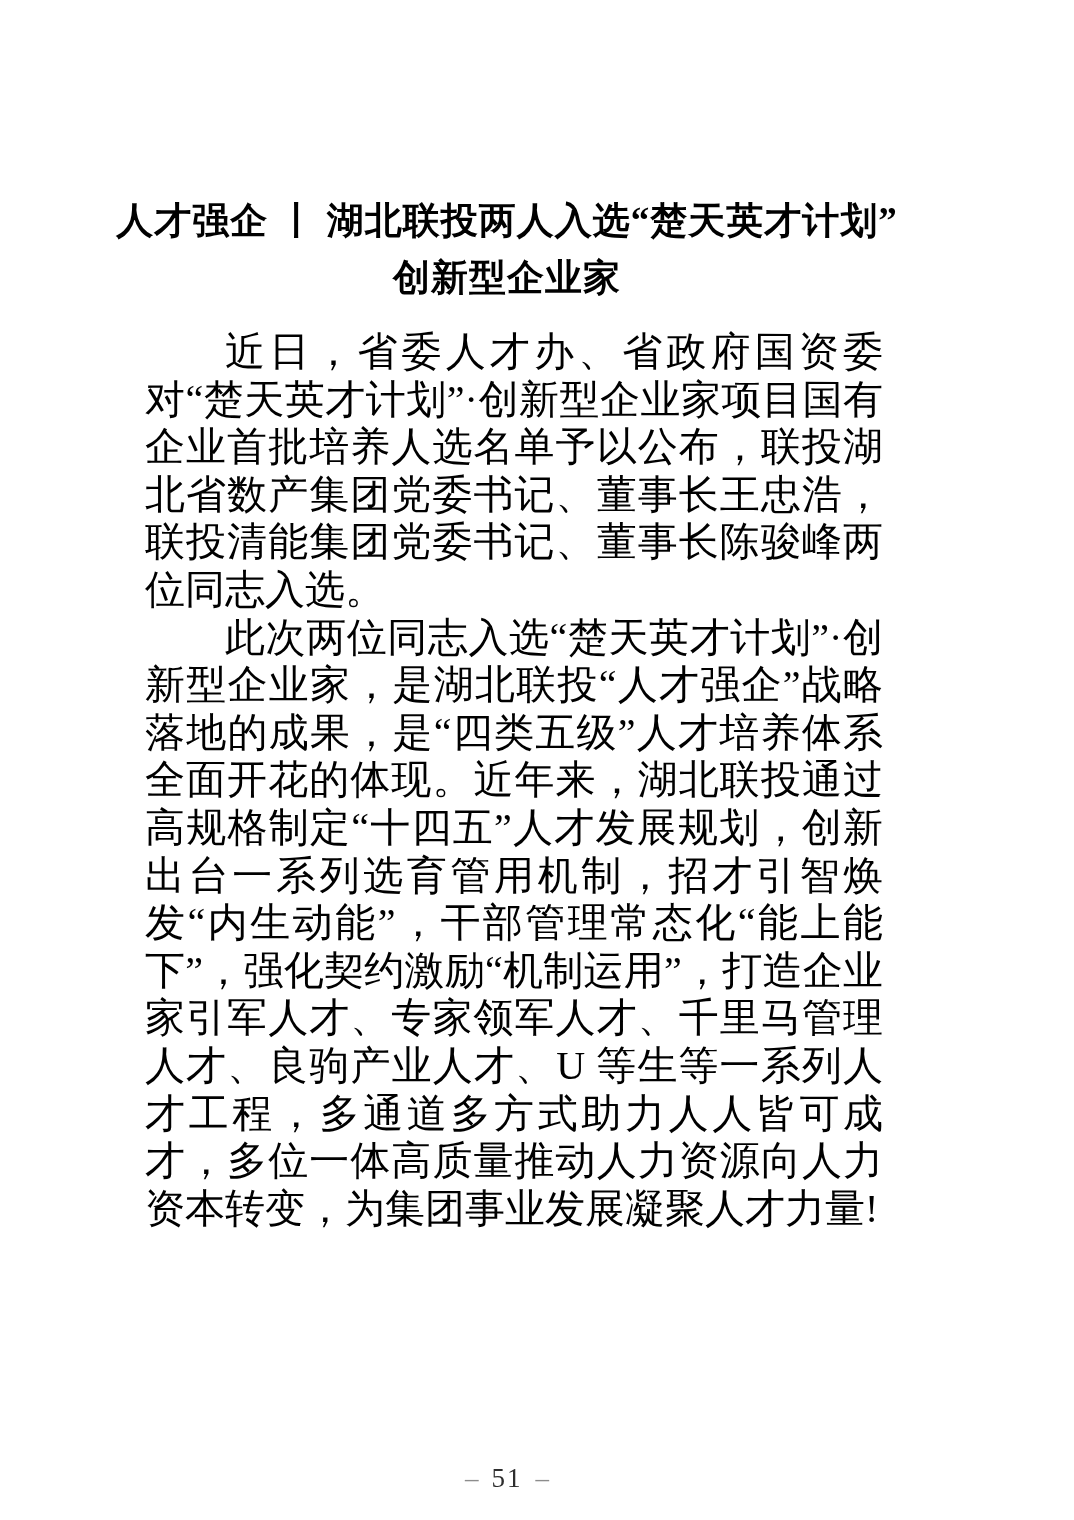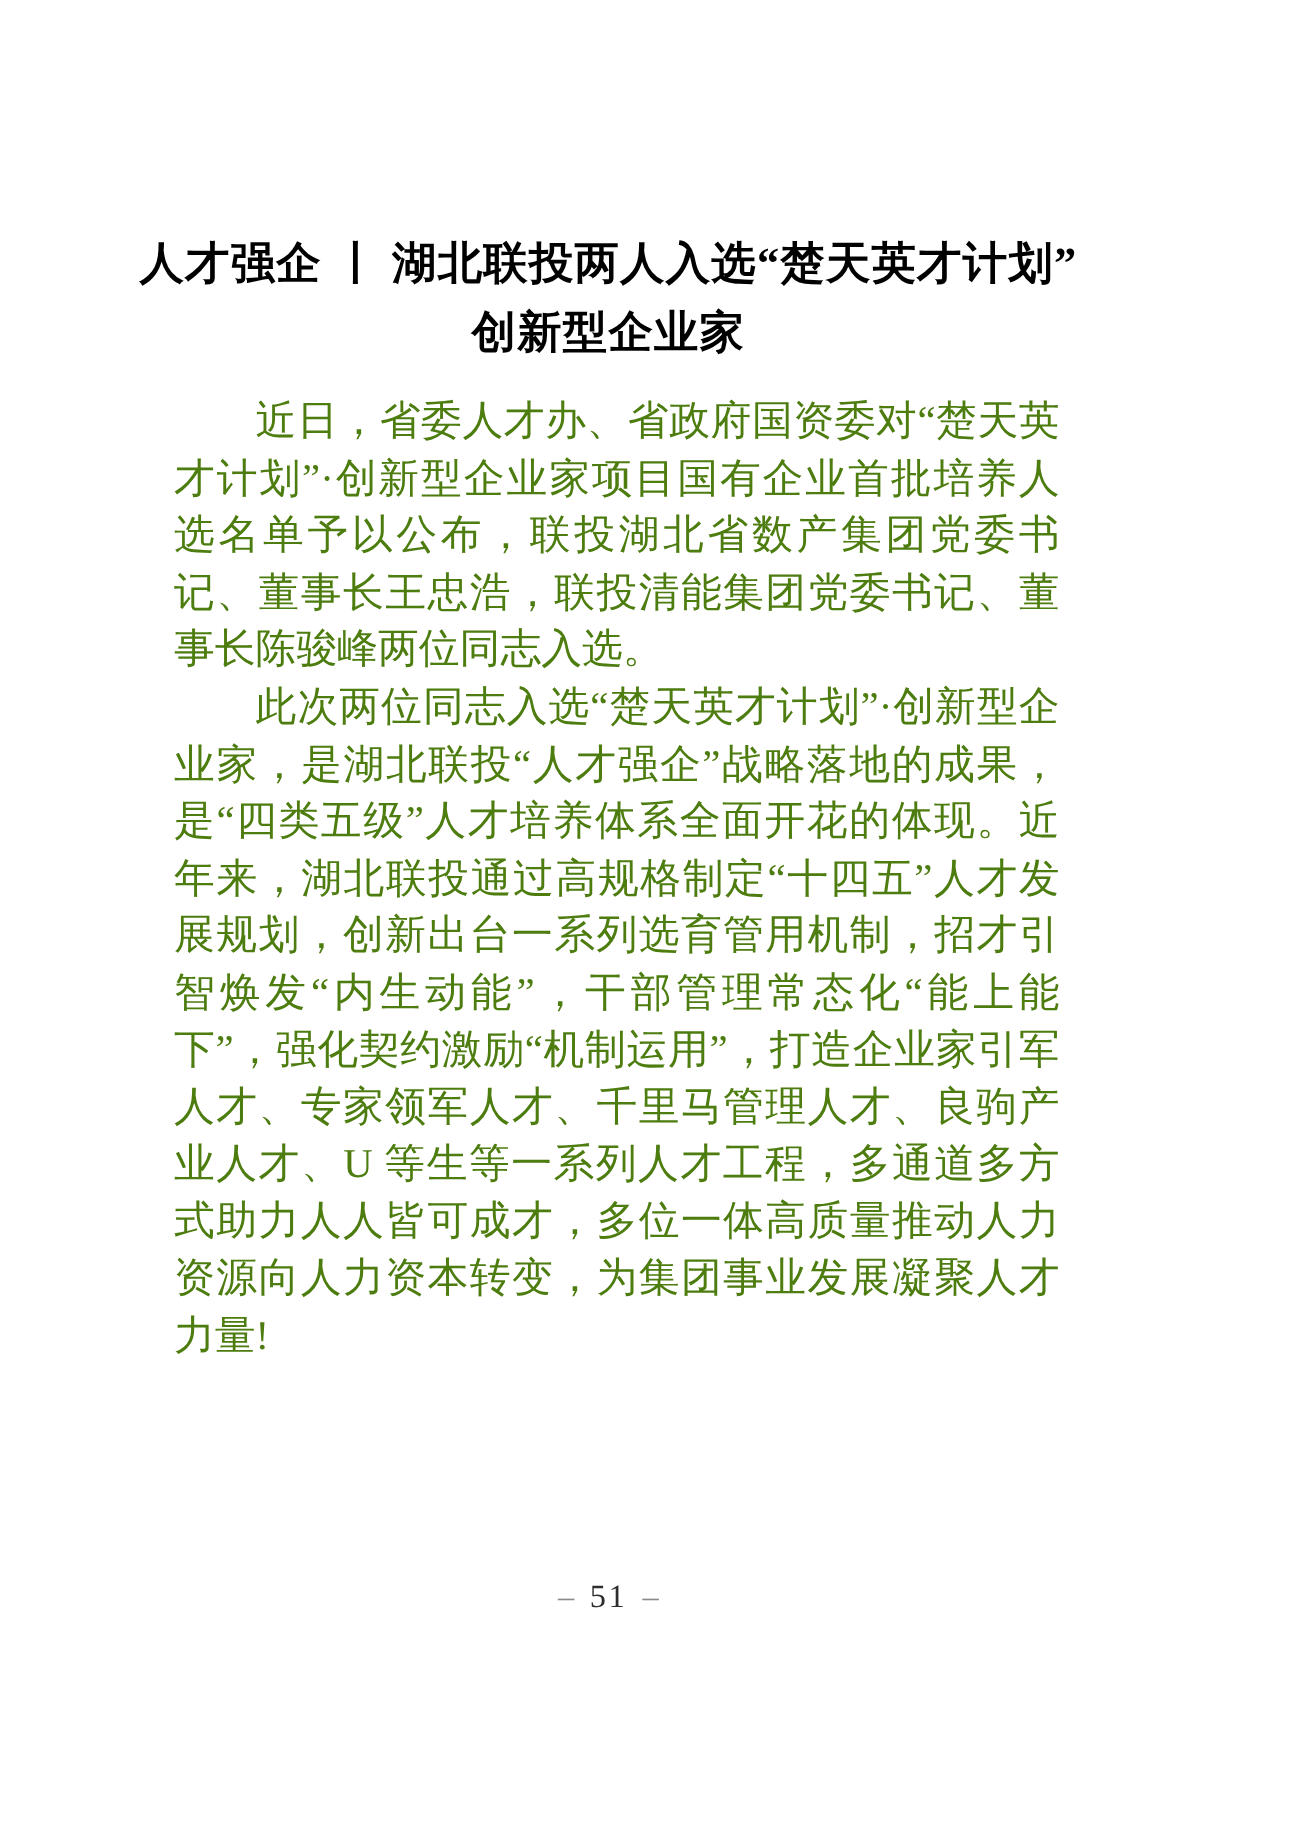--- a/index.html
+++ b/index.html
@@ -23,30 +23,30 @@
     line-height: 57px;
     font-weight: 700;
     color: #000000;
     letter-spacing: 1px;
   }
   .content {
     margin: 22px 131px 0 145px; 
   }
   .content p {
     margin: 0;
-    font-size: 34px;
+    font-size: 40px;
     line-height: 47.6px;
-    color: #4d7c0f;
+    color: #000000;
     text-align: justify;
     text-indent: 2em;
     font-weight: 400;
   }
   .page-footer {
     position: absolute;
-    top: 1315px;
+    top: 1463px;
     left: 0;
     width: 100%;
     text-align: center;
     font-size: 27px;
     color: #2e2e2e;
   }
   .page-footer .dash {
     color: #8c8c8c;
     margin: 0 13px;
   }

